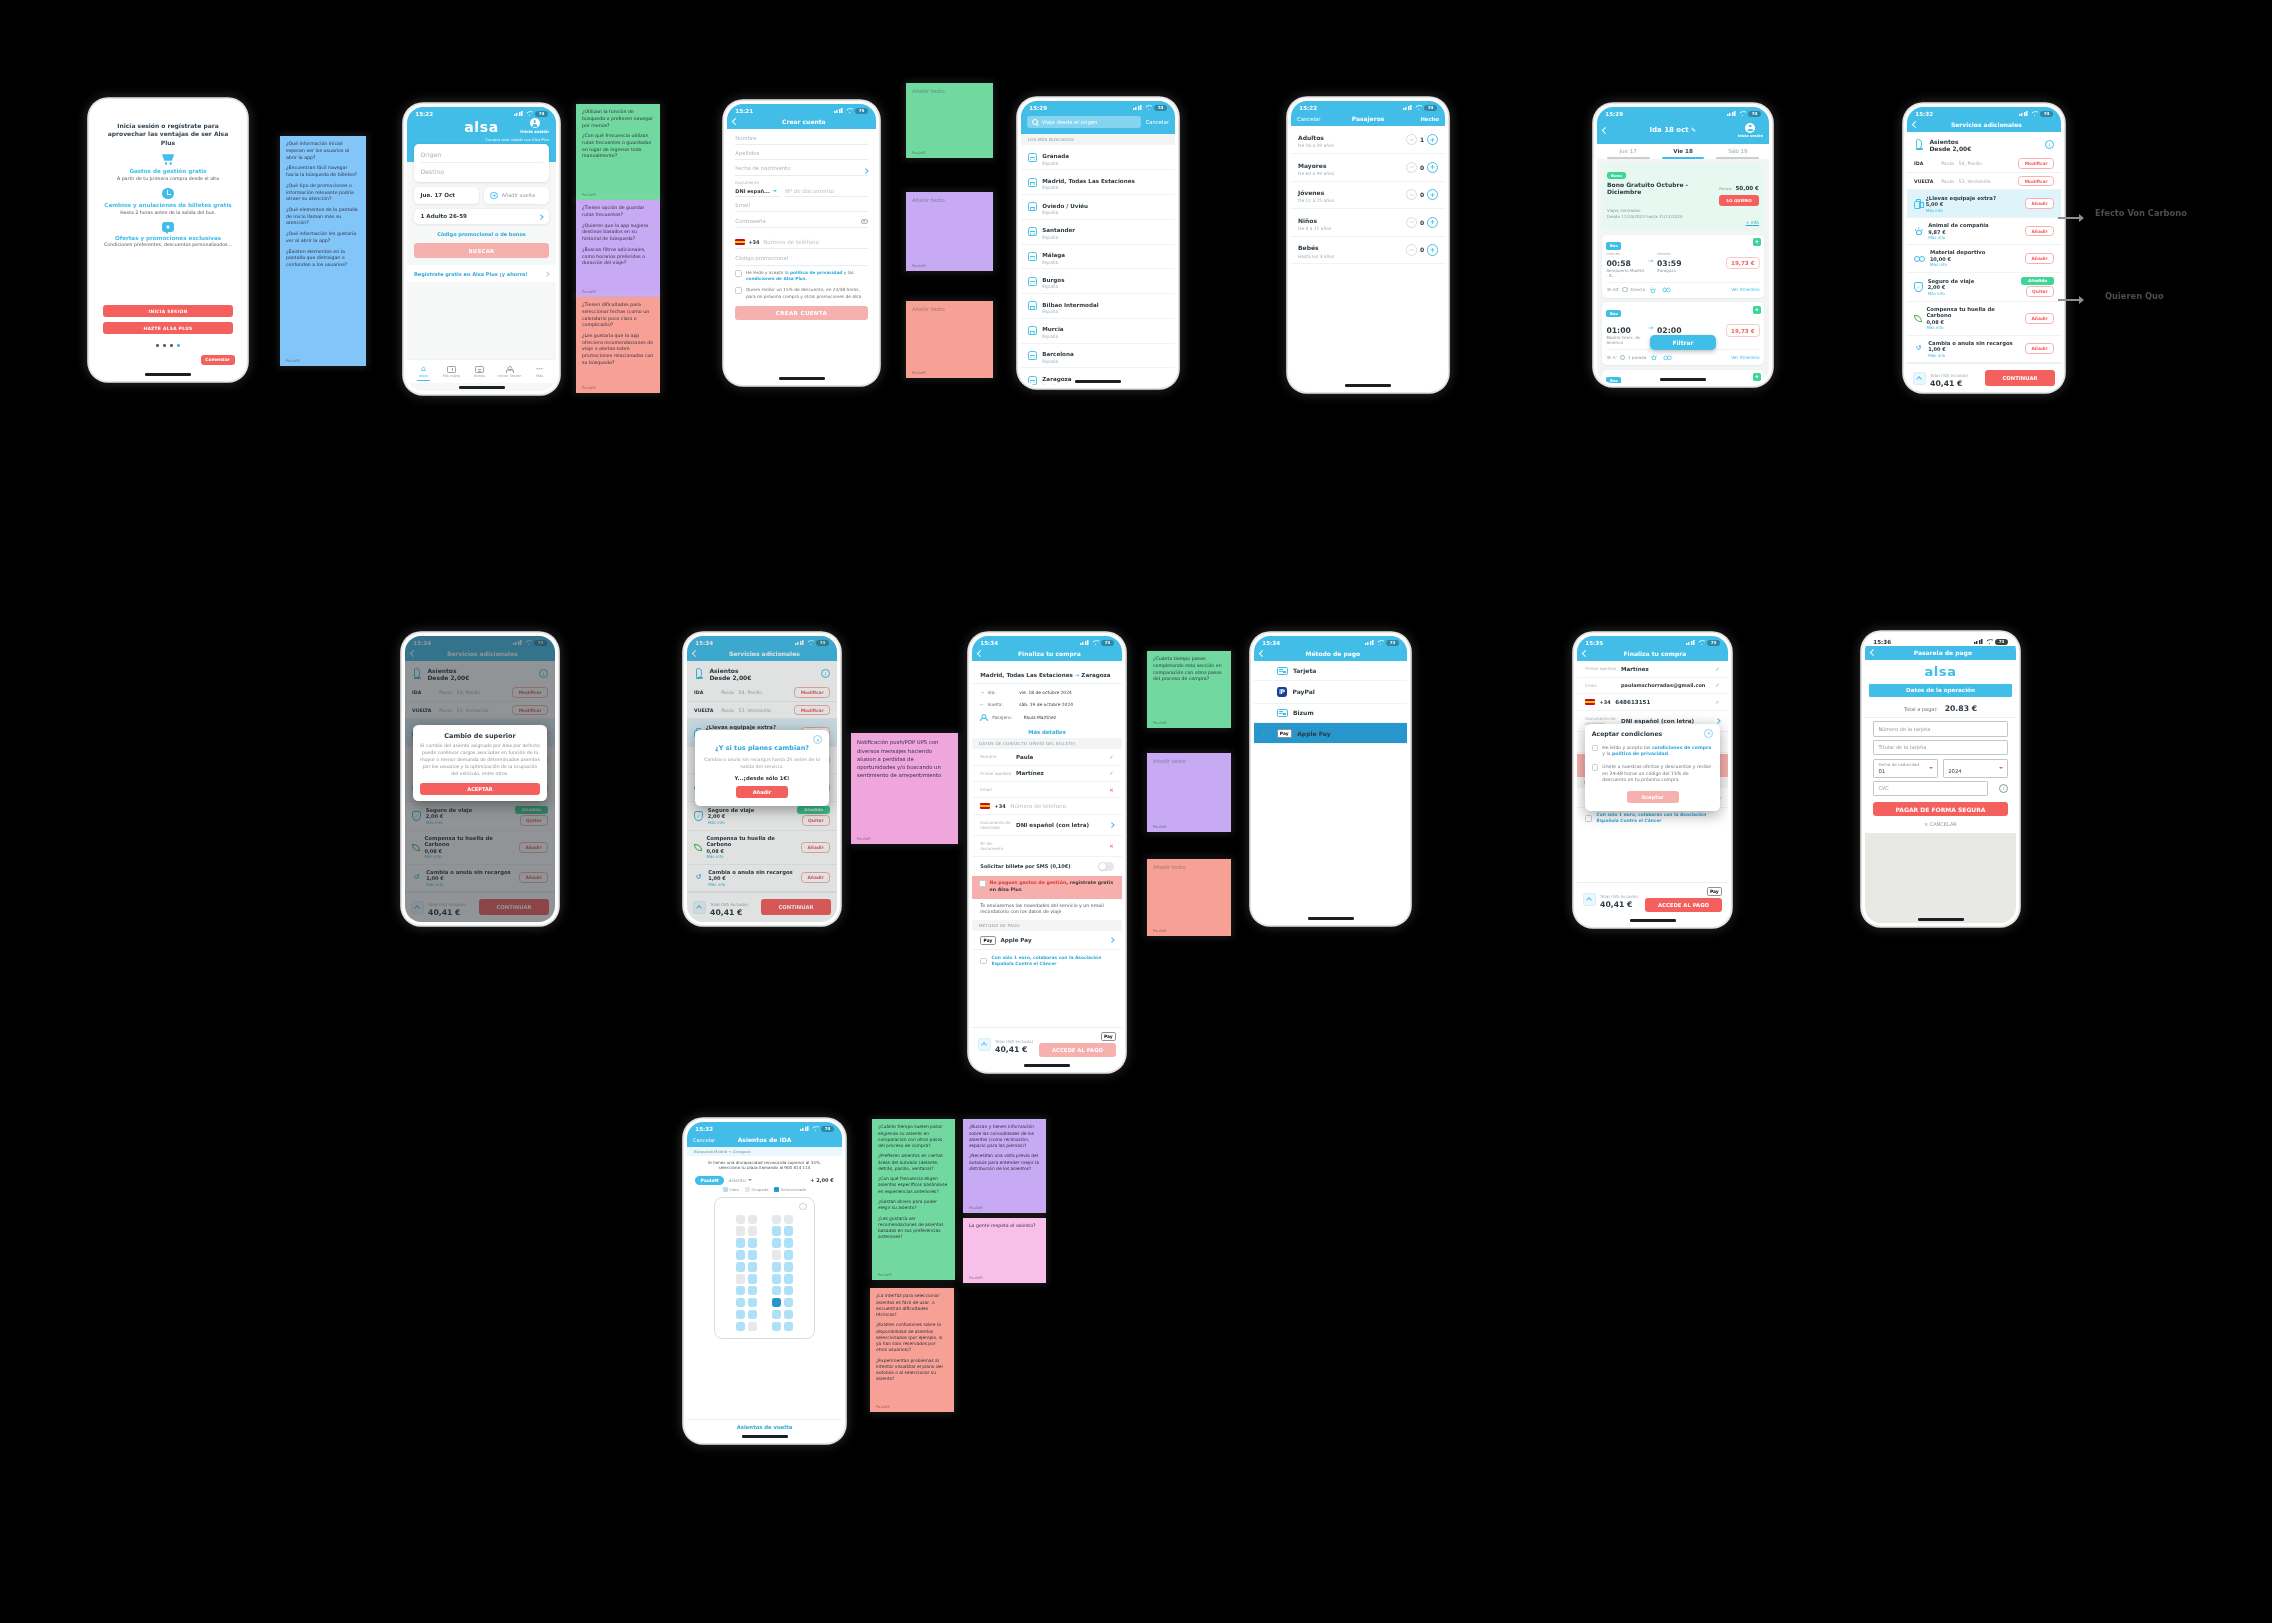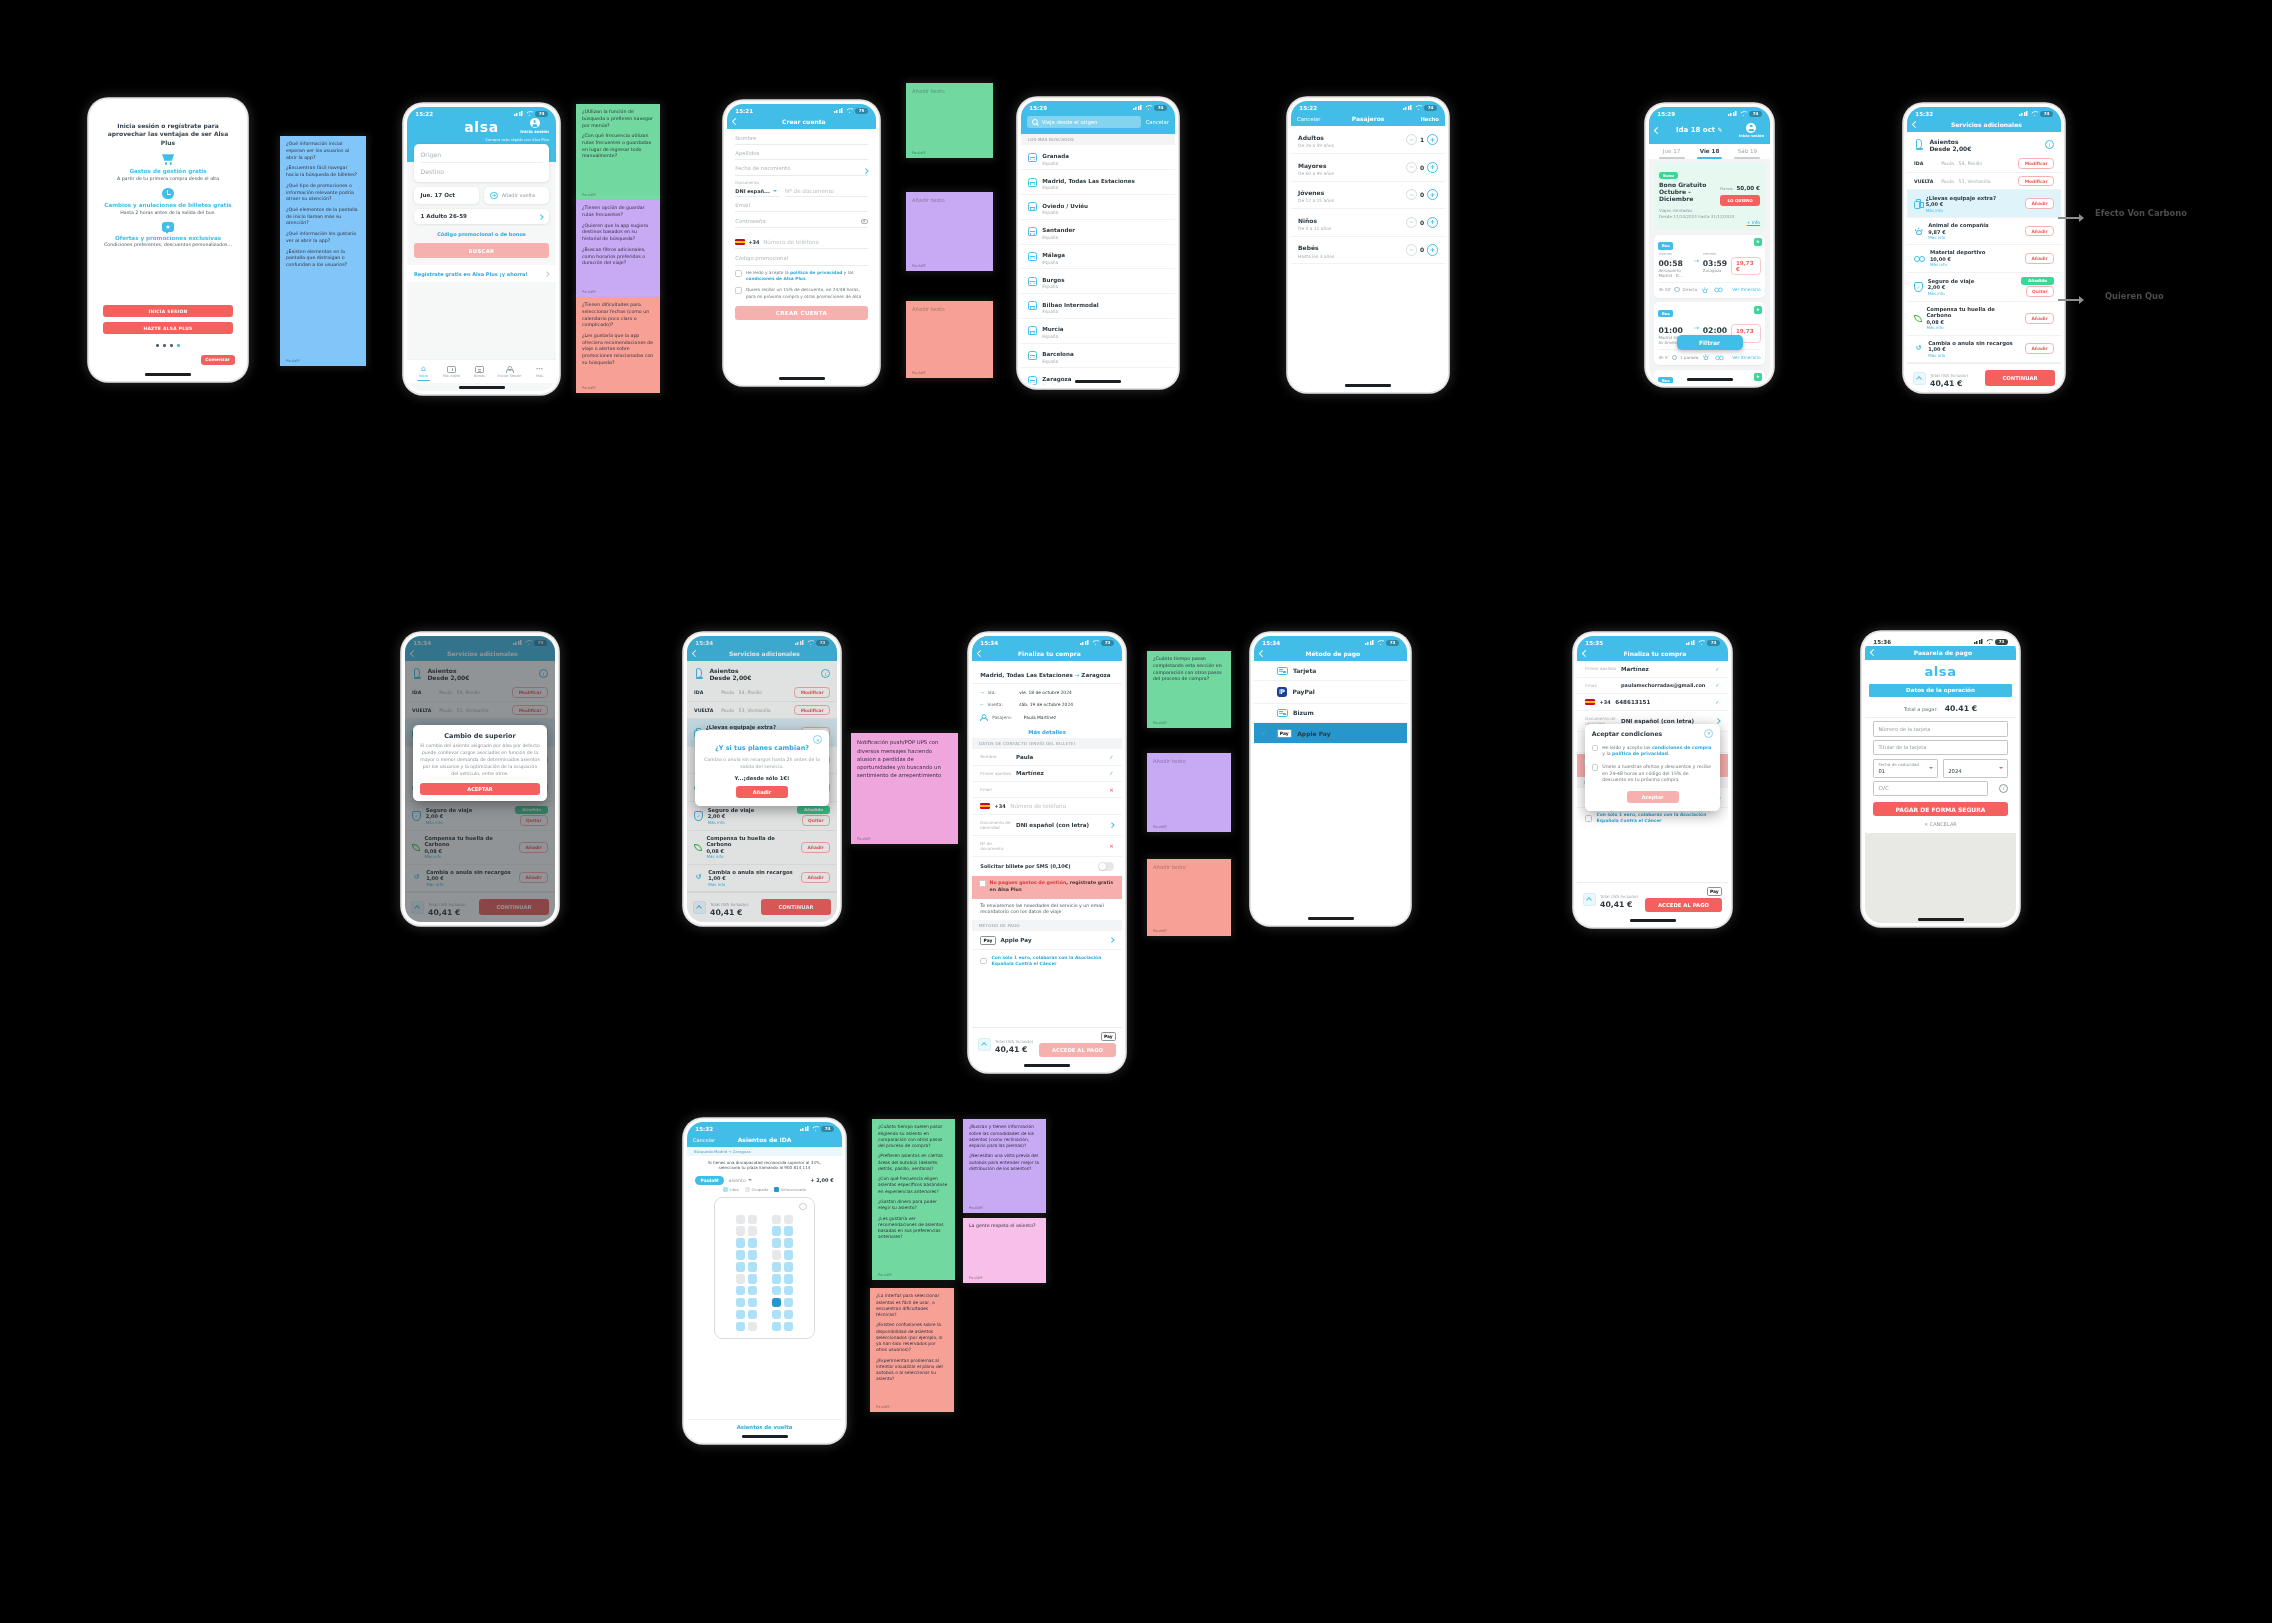--- a/index.html
+++ b/index.html
@@ -591,21 +591,21 @@
           <span class="paxl"><span class="paxn">Bebés</span><span class="paxs" style="display:block">Hasta los 3 años</span></span>
           <span class="step minus"></span>
           <span class="paxcount">0</span>
           <span class="step plus"></span>
         </div>
       </div>
     <div class="homebar" style="margin-top:auto"></div>
   </div>
 </div>
 
-<div class="phone" style="left:1646px;top:104px;width:127px;height:282px">
+<div class="phone" style="left:1594px;top:104px;width:178px;height:282px">
   <div class="scr" style="background:#F3F4F5">
     <div class="on-blue">
       <div class="sbar">
         <span>15:29</span>
         <span class="sticons">
             <span class="sig"></span>
             <span class="wifi"></span>
             <span class="batt">74</span>
           </span>
       </div>
@@ -1382,21 +1382,21 @@
         </span>
     </div>
     <div class="hdr-row on-blue">
       <span class="back"></span>
       <span class="hdr-title">Pasarela de pago</span>
     </div>
     <div class="alsa-logo" style="color:#41BEE8;text-align:center;font-size:13px;padding:3.6px 0 2.4px">alsa</div>
     <div class="bluebar">Datos de la operación</div>
     <div style="text-align:center;padding:3px 0 4.1px;border-bottom:0.6px solid #EEE">
       <span style="font-size:5px;color:#6B7378">Total a pagar:</span>
-      <span style="font-size:7.7px;font-weight:bold;color:#2E3A42;margin-left:3.6px">40.41 €</span>
+      <span style="font-size:7.7px;font-weight:bold;color:#2E3A42;margin-left:3.6px">20.83 €</span>
     </div>
     <div class="gw-input">Número de la tarjeta</div>
     <div class="gw-input">Titular de la tarjeta</div>
     <div class="gw-row">
       <div class="gw-sel">
         <span style="flex:1">
             <span class="gl">Fecha de caducidad</span>
             <span class="gv">01</span>
           </span>
         <span class="caret-down caret-red"></span>

